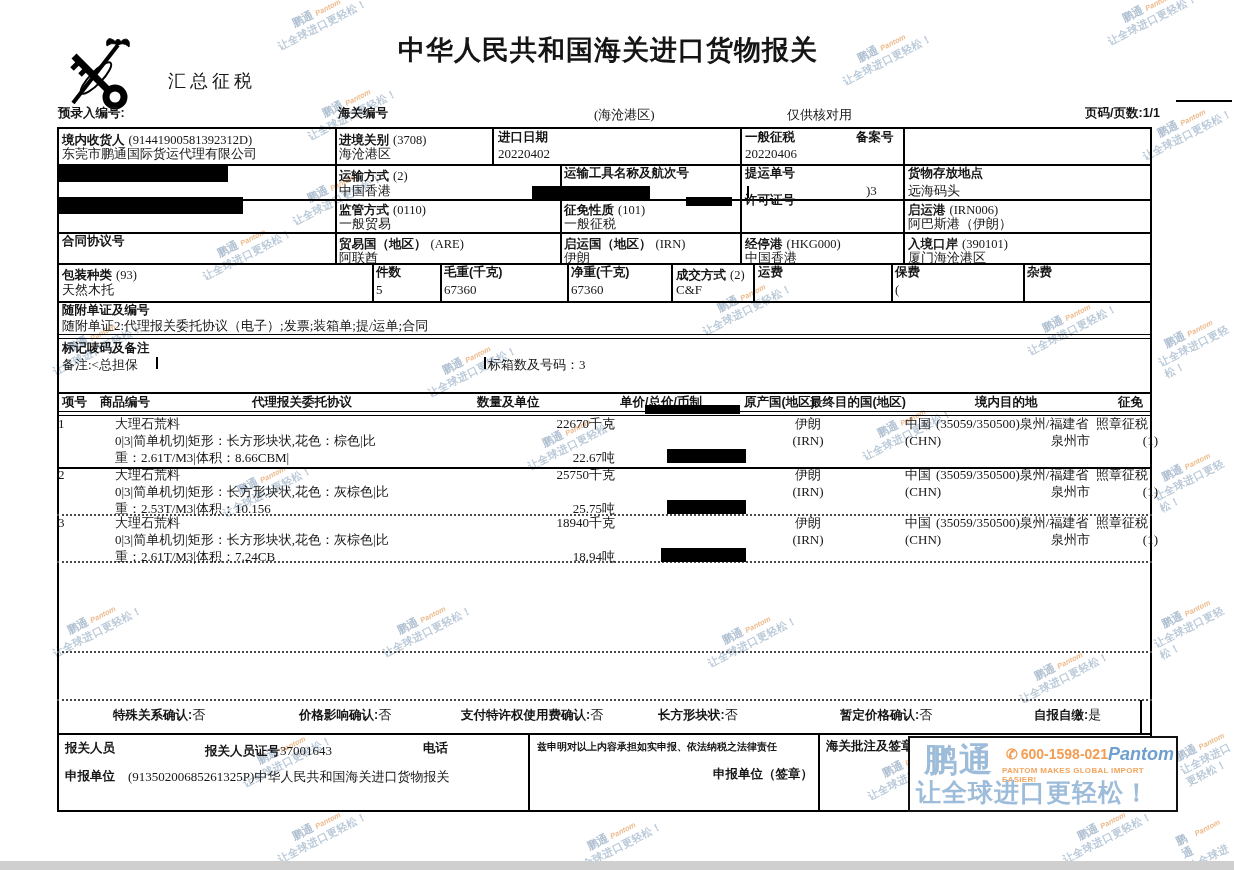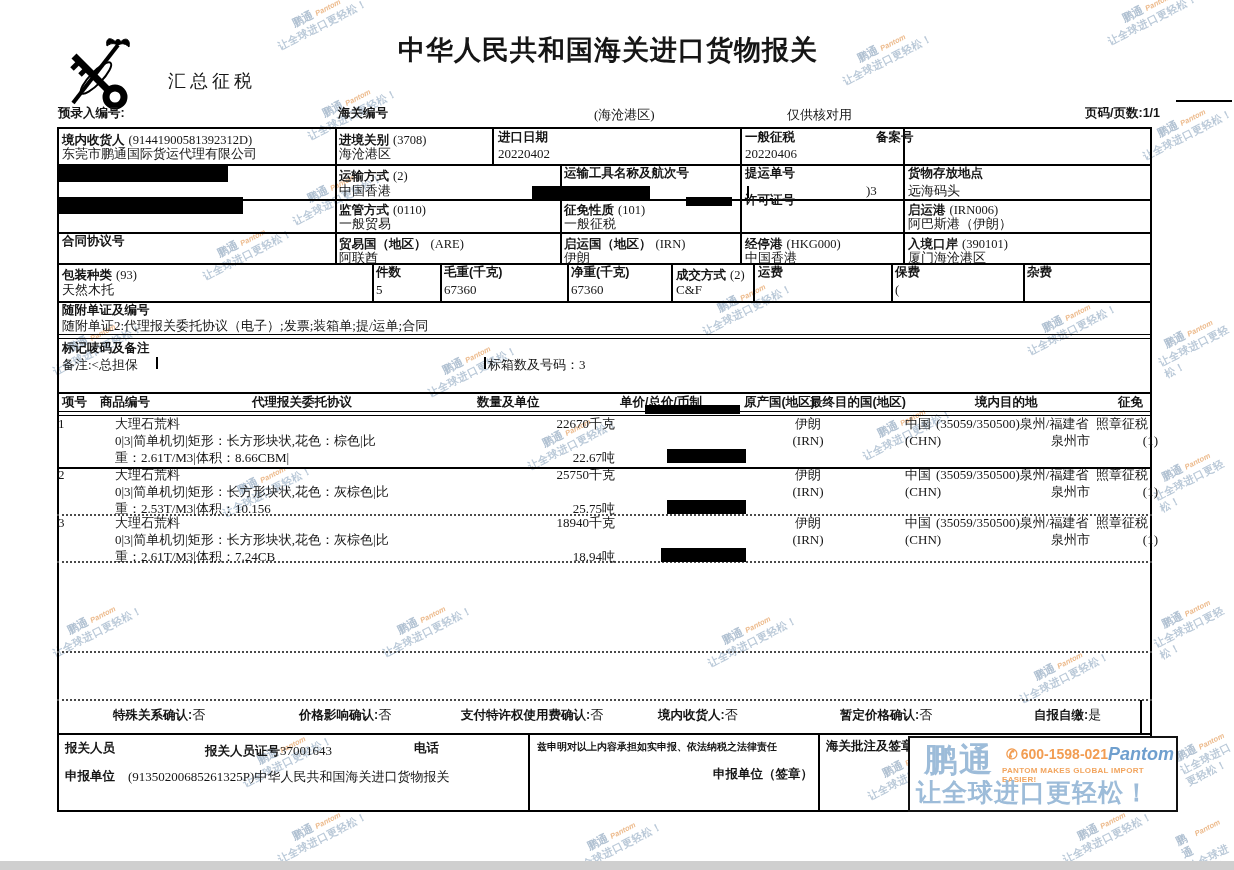--- a/index.html
+++ b/index.html
@@ -303,21 +303,21 @@
   </div>
 
 <div class="t" style="left:62px;top:131px"><span class="lbl">境内收货人</span> <span class="code">(91441900581392312D)</span></div>
 <div class="t val" style="left:62px;top:147px">东莞市鹏通国际货运代理有限公司</div>
 <div class="t" style="left:339px;top:131px"><span class="lbl">进境关别</span> <span class="code">(3708)</span></div>
 <div class="t val" style="left:339px;top:147px">海沧港区</div>
 <div class="t lbl" style="left:498px;top:131px">进口日期</div>
 <div class="t val" style="left:498px;top:147px">20220402</div>
 <div class="t lbl" style="left:745px;top:131px">一般征税</div>
 <div class="t val" style="left:745px;top:147px">20220406</div>
-<div class="t lbl" style="left:876px;top:131px">备案号</div>
+<div class="t lbl" style="left:856px;top:131px">备案号</div>
 
 <div class="t" style="left:339px;top:167px"><span class="lbl">运输方式</span> <span class="code">(2)</span></div>
 <div class="t val" style="left:339px;top:184px">中国香港</div>
 <div class="t lbl" style="left:564px;top:167px">运输工具名称及航次号</div>
 <div class="t lbl" style="left:745px;top:167px">提运单号</div>
 <div class="t val" style="left:866px;top:184px">)3</div>
 <div class="t lbl" style="left:908px;top:167px">货物存放地点</div>
 <div class="t val" style="left:908px;top:184px">远海码头</div>
 
 <div class="t" style="left:339px;top:201px"><span class="lbl">监管方式</span> <span class="code">(0110)</span></div>
@@ -411,27 +411,27 @@
 <div class="t val" style="left:905px;top:516px">中国</div>
 <div class="t val" style="left:936px;top:516px">(35059/350500)泉州/福建省</div>
 <div class="t val" style="left:905px;top:533px">(CHN)</div>
 <div class="t val ra" style="left:1000px;top:533px;width:90px">泉州市</div>
 <div class="t val" style="left:1096px;top:516px">照章征税</div>
 <div class="t val ra" style="left:1100px;top:533px;width:58px">(1)</div>
 
 <div class="t" style="left:113px;top:706px"><span class="lbl">特殊关系确认:</span><span class="val">否</span></div>
 <div class="t" style="left:299px;top:706px"><span class="lbl">价格影响确认:</span><span class="val">否</span></div>
 <div class="t" style="left:461px;top:706px"><span class="lbl">支付特许权使用费确认:</span><span class="val">否</span></div>
-<div class="t" style="left:658px;top:706px"><span class="lbl">境内收货人:</span><span class="val">否</span></div>
+<div class="t" style="left:658px;top:706px"><span class="lbl">长方形块状:</span><span class="val">否</span></div>
 <div class="t" style="left:840px;top:706px"><span class="lbl">暂定价格确认:</span><span class="val">否</span></div>
 <div class="t" style="left:1034px;top:706px"><span class="lbl">自报自缴:</span><span class="val">是</span></div>
 
 <div class="t lbl" style="left:65px;top:742px">报关人员</div>
 <div class="t" style="left:205px;top:742px"><span class="lbl">报关人员证号</span><span class="val">37001643</span></div>
-<div class="t lbl" style="left:414px;top:742px">电话</div>
+<div class="t lbl" style="left:423px;top:742px">电话</div>
 <div class="t lbl" style="left:537px;top:742px;font-size:10px">兹申明对以上内容承担如实申报、依法纳税之法律责任</div>
 <div class="t lbl" style="left:713px;top:768px">申报单位（签章）</div>
 <div class="t lbl" style="left:65px;top:770px">申报单位</div>
 <div class="t val" style="left:128px;top:770px">(91350200685261325P)中华人民共和国海关进口货物报关</div>
 <div class="t lbl" style="left:826px;top:740px">海关批注及签章</div>
 
 <div class="logo-box">
   <div class="lg-cn">鹏通</div>
   <div class="lg-phone"><span class="ph-ic">✆</span><span>600-1598-021</span></div>
   <div class="lg-en">Pantom</div>

